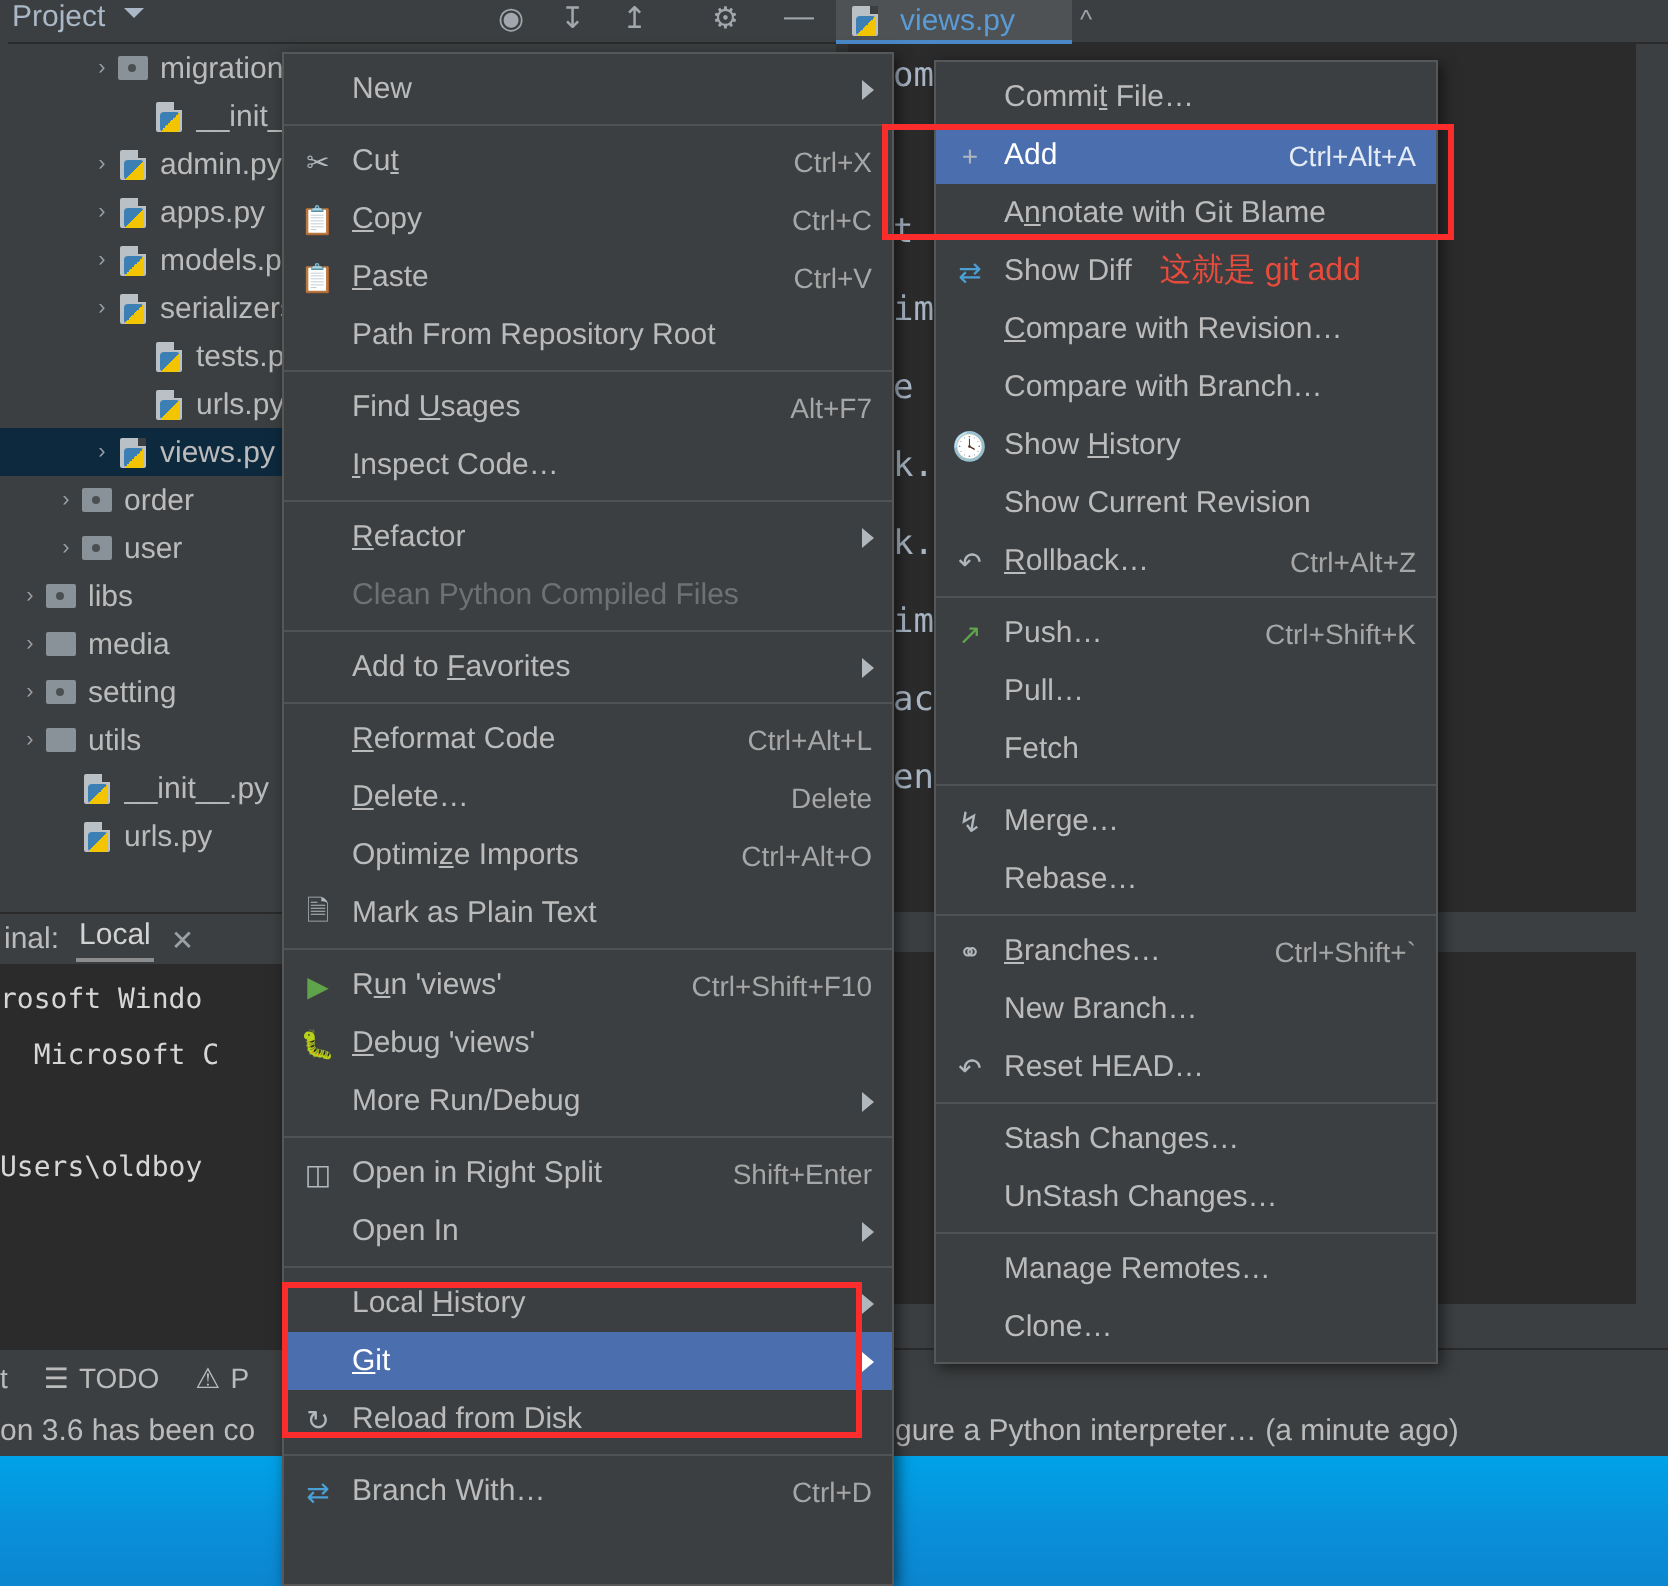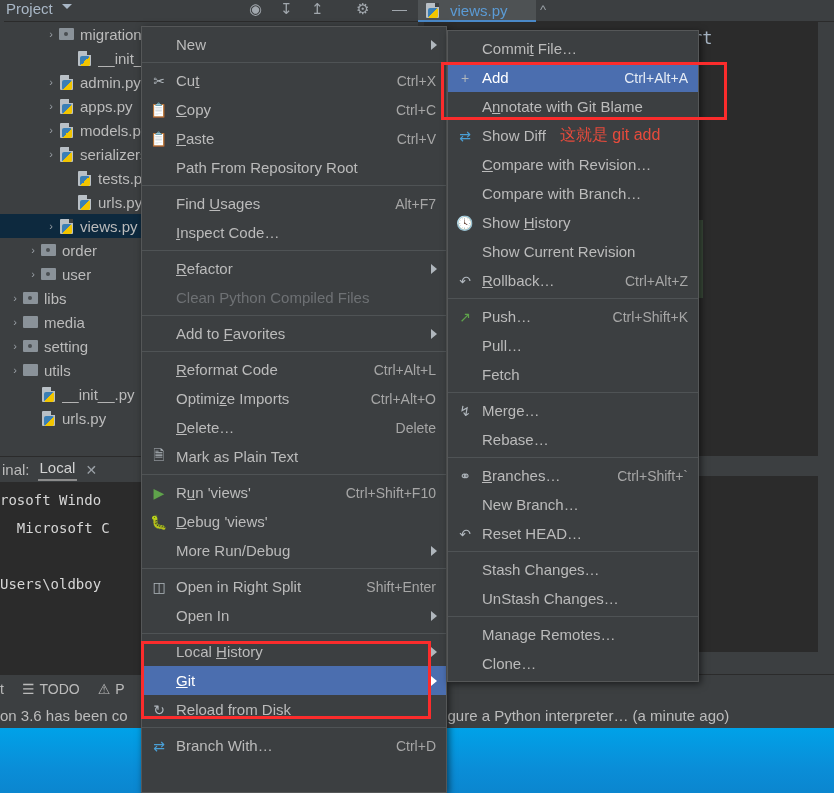--- a/index.html
+++ b/index.html
@@ -133,21 +133,21 @@
     background: #3c3f41;
   }
 
   
   .menu {
     position: absolute; background: #3c3f41;
     border: 1px solid #555758; box-shadow: 2px 2px 7px rgba(0,0,0,.55);
     padding: 3px 0; z-index: 50;
   }
   #main-menu { left: 141px; top: 26px; width: 306px; }
-  #git-menu  { left: 447px; top: 30px; width: 252px; }
+  #git-menu  { left: 467px; top: 30px; width: 252px; }
 
   .mi {
     position: relative; height: 29px; display: flex; align-items: center;
     font-size: 15px; color: #bbbbbb; padding: 0 10px 0 34px; white-space: nowrap;
   }
   .mi .mi-icon {
     position: absolute; left: 8px; top: 50%; transform: translateY(-50%);
     width: 18px; height: 18px; display: flex; align-items: center;
     justify-content: center; font-size: 14px; color: #b0b7bd;
   }
@@ -416,26 +416,26 @@
       <div class="mi">
         <span>Add to <span class="u">F</span>avorites</span>
         <span class="arrow"></span>
       </div>
       <div class="sep"></div>
       <div class="mi">
         <span><span class="u">R</span>eformat Code</span>
         <span class="sc">Ctrl+Alt+L</span>
       </div>
       <div class="mi">
+        <span><span class="u">D</span>elete…</span>
+        <span class="sc">Delete</span>
+      </div>
+      <div class="mi">
         <span>Optimi<span class="u">z</span>e Imports</span>
         <span class="sc">Ctrl+Alt+O</span>
-      </div>
-      <div class="mi">
-        <span><span class="u">D</span>elete…</span>
-        <span class="sc">Delete</span>
       </div>
       <div class="mi">
         <span class="mi-icon">🗎</span>
         <span>Mark as Plain Text</span>
       </div>
       <div class="sep"></div>
       <div class="mi">
         <span class="mi-icon">
           <span class="green">▶</span>
         </span>

